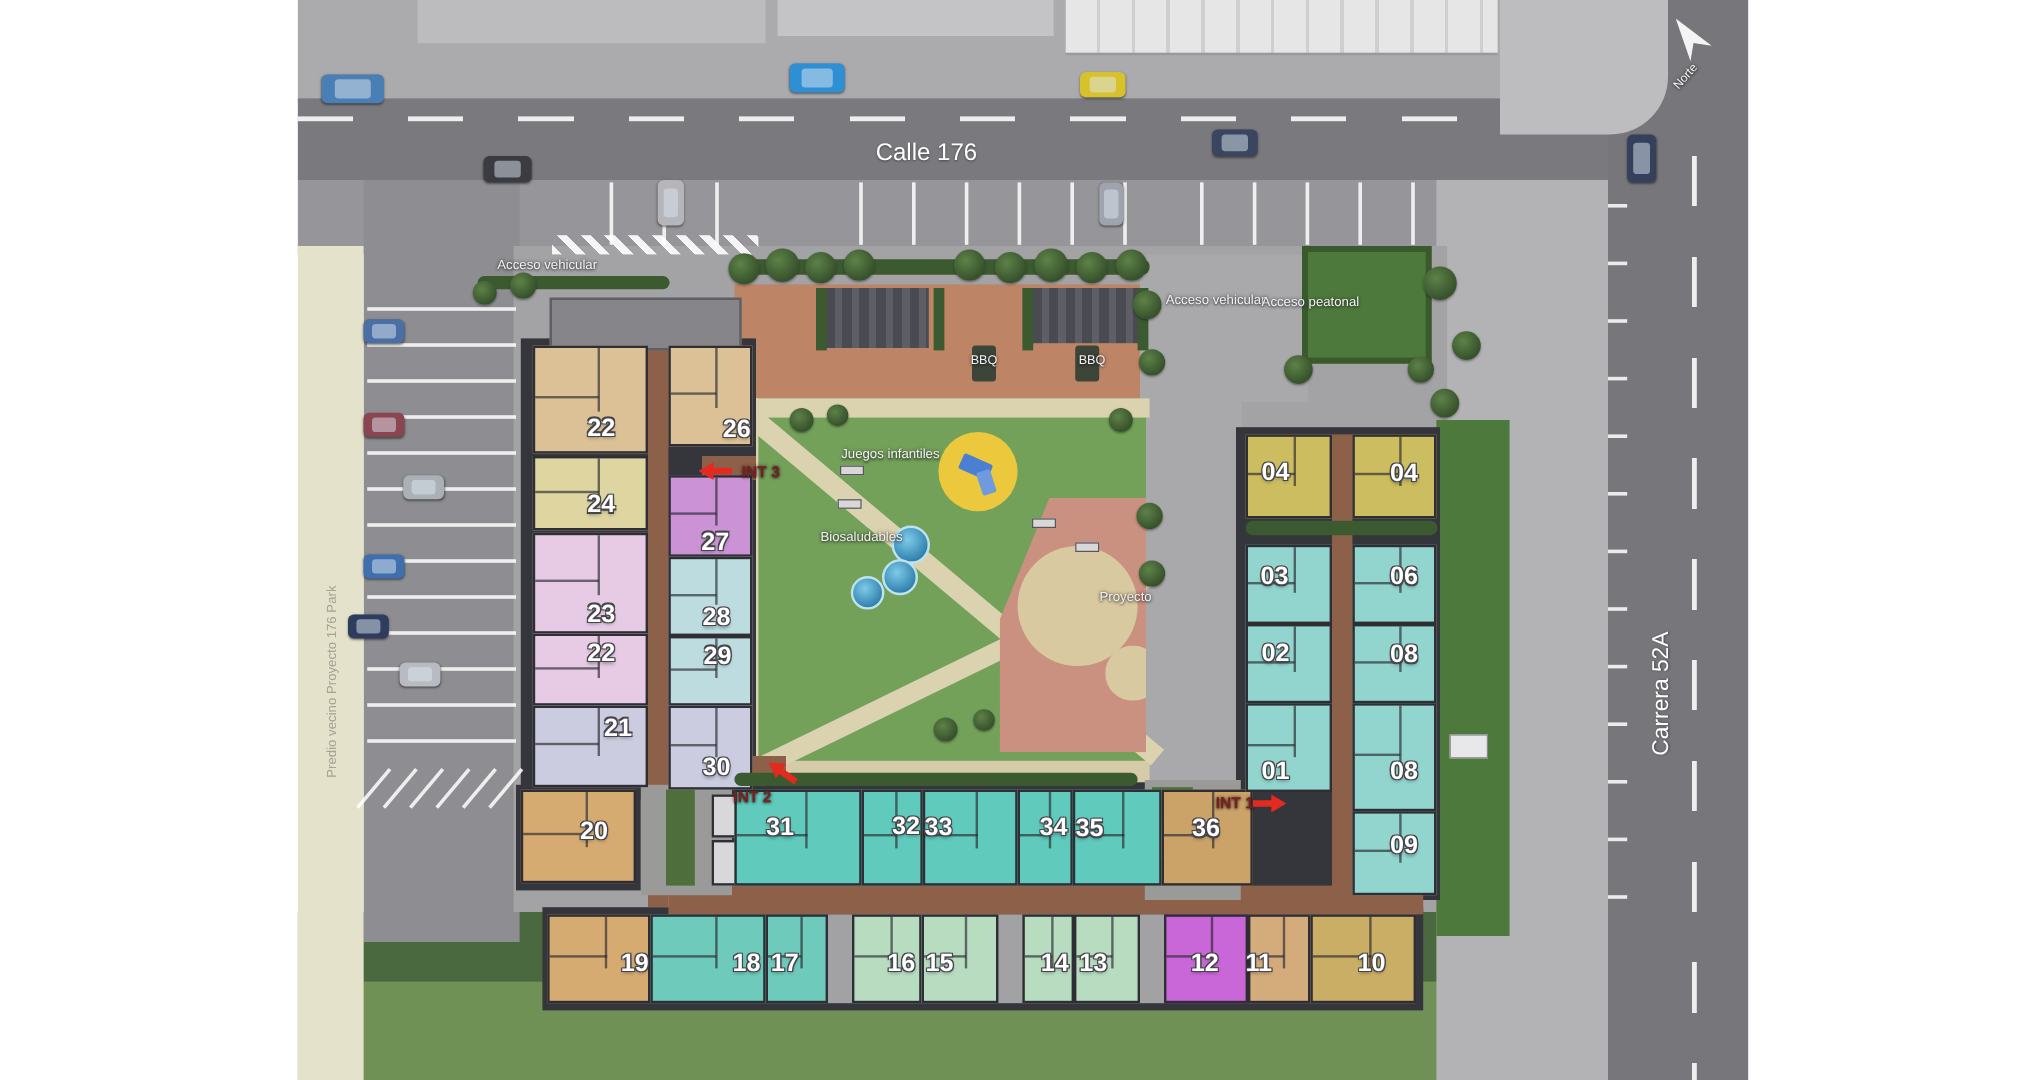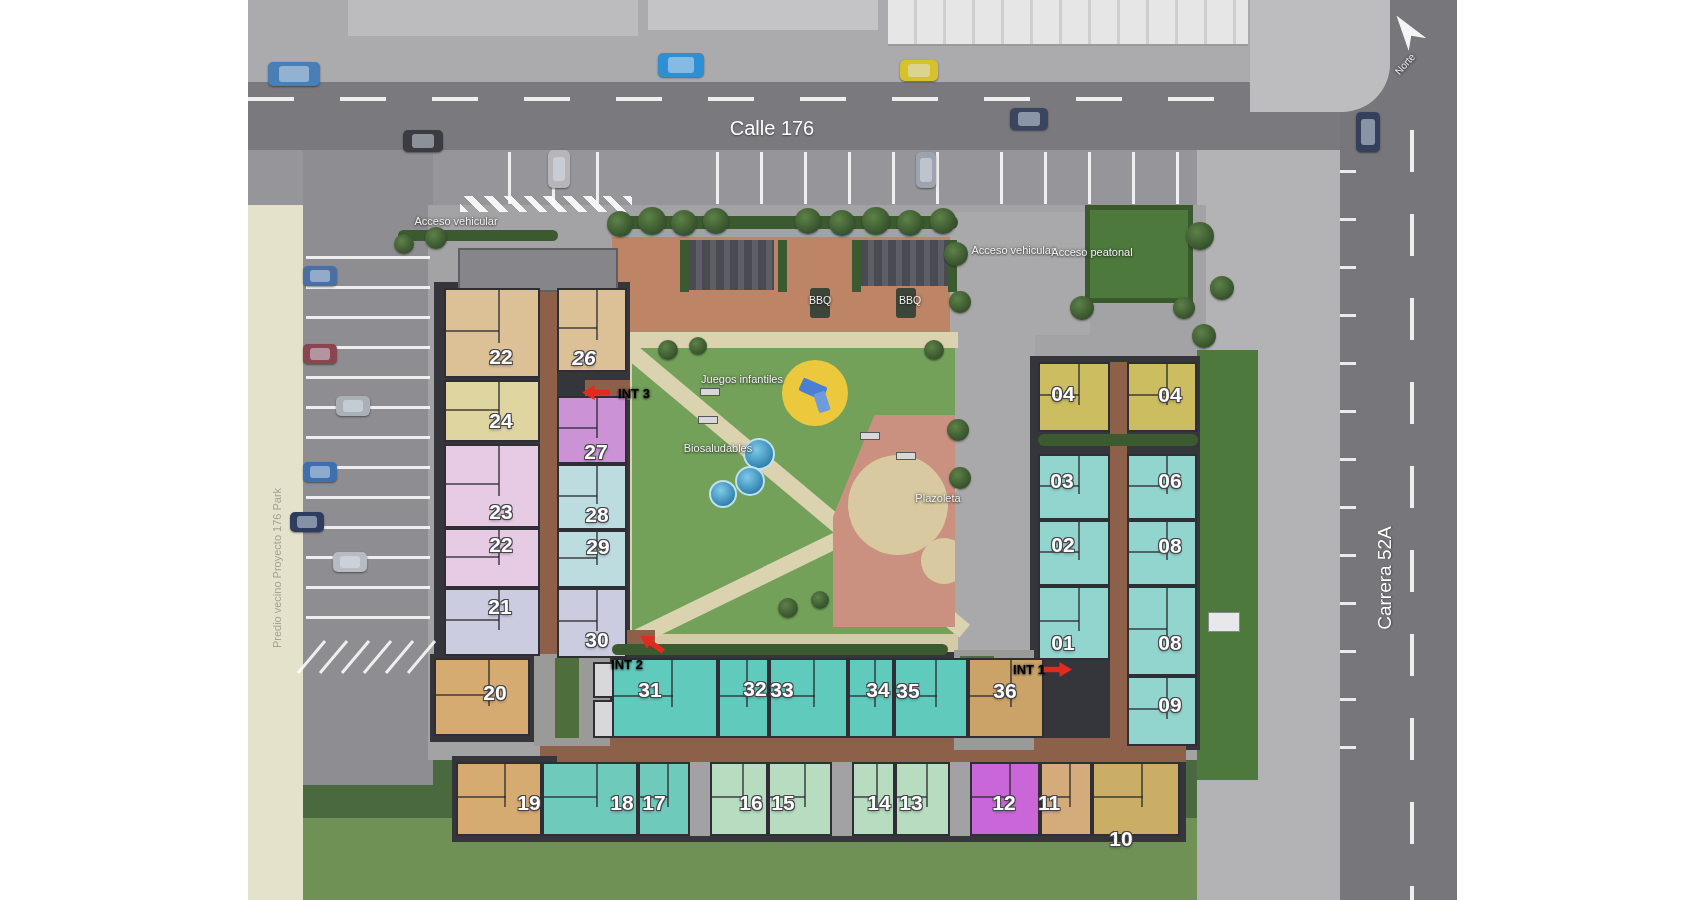--- a/index.html
+++ b/index.html
@@ -10,21 +10,21 @@
   .unit{position:absolute;border:2px solid #2e2e34;box-sizing:border-box;}
   .unit::before{content:"";position:absolute;left:0;right:42%;top:46%;height:2px;background:rgba(40,40,46,.65);}
   .unit::after{content:"";position:absolute;top:0;bottom:38%;left:56%;width:2px;background:rgba(40,40,46,.65);}
   .unit-num{position:absolute;transform:translate(-50%,-50%);font-size:21px;font-weight:bold;color:#fff;
     text-shadow:-1px -1px 0 #45454b,1px -1px 0 #45454b,-1px 1px 0 #45454b,1px 1px 0 #45454b,0 2px 3px rgba(0,0,0,.35);
     white-space:nowrap;z-index:40;}
   .small-label{position:absolute;transform:translate(-50%,-50%);color:#f2f2f2;font-size:11px;white-space:nowrap;
     text-shadow:0 0 3px rgba(50,50,50,.9),0 1px 2px rgba(0,0,0,.55);z-index:45;}
   .street-label{position:absolute;transform:translate(-50%,-50%);color:#fff;font-size:20px;white-space:nowrap;
     text-shadow:0 1px 2px rgba(0,0,0,.45);z-index:45;}
-  .int-label{position:absolute;transform:translate(-50%,-50%);color:#000000;font-size:13px;font-weight:bold;white-space:nowrap;
+  .int-label{position:absolute;transform:translate(-50%,-50%);color:#7f1d1d;font-size:13px;font-weight:bold;white-space:nowrap;
     text-shadow:0 0 3px rgba(40,40,40,.9),0 1px 2px rgba(0,0,0,.6);z-index:46;}
   .int-arrow{position:absolute;width:28px;height:15px;background:#e32a1e;z-index:46;
     clip-path:polygon(0 32%,55% 32%,55% 0,100% 50%,55% 100%,55% 68%,0 68%);}
   .tree{position:absolute;border-radius:50%;background:radial-gradient(circle at 38% 35%,#5d8248,#37522c 70%);
     box-shadow:0 1px 2px rgba(0,0,0,.4);z-index:20;}
   .hedge{position:absolute;background:#3c5a30;border-radius:6px;z-index:19;}
   .car{position:absolute;border-radius:5px;z-index:25;box-shadow:0 1px 2px rgba(0,0,0,.45);}
   .car::before{content:"";position:absolute;left:22%;right:22%;top:18%;bottom:18%;background:rgba(220,230,240,.5);border-radius:3px;}
   .stall{position:absolute;background:rgba(255,255,255,.85);z-index:8;}
   .dash-h{position:absolute;height:4px;background:repeating-linear-gradient(90deg,#eee 0 46px,transparent 46px 92px);z-index:6;}
@@ -249,28 +249,28 @@
         <div class="stall" style="left: 1092px; top: 650px; width: 16px; height: 3px;"></div>
         <div class="stall" style="left: 1092px; top: 698px; width: 16px; height: 3px;"></div>
         <div class="stall" style="left: 1092px; top: 746px; width: 16px; height: 3px;"></div>
         <div style="position: absolute; left: 452px; top: 388px; width: 18px; height: 6px; background: rgb(216, 216, 216); border: 1px solid rgb(85, 85, 90); z-index: 23;"></div>
         <div style="position: absolute; left: 450px; top: 416px; width: 18px; height: 6px; background: rgb(216, 216, 216); border: 1px solid rgb(85, 85, 90); z-index: 23;"></div>
         <div style="position: absolute; left: 612px; top: 432px; width: 18px; height: 6px; background: rgb(216, 216, 216); border: 1px solid rgb(85, 85, 90); z-index: 23;"></div>
         <div style="position: absolute; left: 648px; top: 452px; width: 18px; height: 6px; background: rgb(216, 216, 216); border: 1px solid rgb(85, 85, 90); z-index: 23;"></div>
       </div>
   <div class="abs" id="labels-layer" style="left:0;top:0;width:1209px;height:900px;z-index:40;">
         <div class="unit-num" style="left: 253px; top: 357px;">22</div>
-        <div class="unit-num" style="left: 336px; top: 358px; font-style: italic;">26</div>
+        <div class="unit-num" style="left: 366px; top: 358px;">26</div>
         <div class="unit-num" style="left: 253px; top: 421px;">24</div>
         <div class="unit-num" style="left: 348px; top: 452px;">27</div>
         <div class="unit-num" style="left: 253px; top: 512px;">23</div>
         <div class="unit-num" style="left: 349px; top: 515px;">28</div>
         <div class="unit-num" style="left: 253px; top: 545px;">22</div>
         <div class="unit-num" style="left: 350px; top: 547px;">29</div>
-        <div class="unit-num" style="left: 252px; top: 607px;">21</div>
+        <div class="unit-num" style="left: 267px; top: 607px;">21</div>
         <div class="unit-num" style="left: 349px; top: 640px;">30</div>
         <div class="unit-num" style="left: 247px; top: 693px;">20</div>
         <div class="unit-num" style="left: 402px; top: 690px;">31</div>
         <div class="unit-num" style="left: 507px; top: 689px;">32</div>
         <div class="unit-num" style="left: 534px; top: 690px;">33</div>
         <div class="unit-num" style="left: 630px; top: 690px;">34</div>
         <div class="unit-num" style="left: 660px; top: 691px;">35</div>
         <div class="unit-num" style="left: 757px; top: 691px;">36</div>
         <div class="unit-num" style="left: 815px; top: 394px;">04</div>
         <div class="unit-num" style="left: 922px; top: 395px;">04</div>
@@ -283,36 +283,36 @@
         <div class="unit-num" style="left: 922px; top: 705px;">09</div>
         <div class="unit-num" style="left: 281px; top: 803px;">19</div>
         <div class="unit-num" style="left: 374px; top: 803px;">18</div>
         <div class="unit-num" style="left: 406px; top: 803px;">17</div>
         <div class="unit-num" style="left: 503px; top: 803px;">16</div>
         <div class="unit-num" style="left: 535px; top: 803px;">15</div>
         <div class="unit-num" style="left: 631px; top: 803px;">14</div>
         <div class="unit-num" style="left: 663px; top: 803px;">13</div>
         <div class="unit-num" style="left: 756px; top: 803px;">12</div>
         <div class="unit-num" style="left: 801px; top: 803px;">11</div>
-        <div class="unit-num" style="left: 873px; top: 803px; margin-top: 36px;">10</div>
+        <div class="unit-num" style="left: 895px; top: 803px;">10</div>
         <div class="int-label" style="left: 386px; top: 393px;">INT 3</div>
         <div class="int-arrow" style="left: 334px; top: 385px; background: rgb(227, 42, 30); transform: rotate(180deg);"></div>
         <div class="int-label" style="left: 379px; top: 664px;">INT 2</div>
         <div class="int-arrow" style="left: 390px; top: 636px; background: rgb(227, 42, 30); transform: rotate(215deg);"></div>
         <div class="int-label" style="left: 781px; top: 669px;">INT 1</div>
         <div class="int-arrow" style="left: 796px; top: 662px; background: rgb(227, 42, 30); transform: rotate(0deg);"></div>
       </div>
 
   <div class="street-label" style="left:524px;top:128px;">Calle 176</div>
   <div class="street-label" style="left:1137px;top:578px;transform:translate(-50%,-50%) rotate(-90deg);font-size:19px;">Carrera 52A</div>
   <div class="small-label" style="left:1157px;top:64px;transform:translate(-50%,-50%) rotate(-48deg);font-size:10px;">Norte</div>
   <div class="abs" style="left:1146px;top:12px;width:26px;height:36px;background:#f4f4f4;clip-path:polygon(50% 0,92% 100%,50% 70%,8% 100%);transform:rotate(-36deg);z-index:45;"></div>
   <div class="small-label" style="left:29px;top:568px;transform:translate(-50%,-50%) rotate(-90deg);color:#a5a292;text-shadow:none;font-size:11px;">Predio vecino Proyecto 176 Park</div>
   <div class="small-label" style="left:208px;top:221px;">Acceso vehicular</div>
   <div class="small-label" style="left:765px;top:250px;">Acceso vehicular</div>
   <div class="small-label" style="left:844px;top:252px;">Acceso peatonal</div>
   <div class="small-label" style="left:572px;top:300px;font-size:10.5px;">BBQ</div>
   <div class="small-label" style="left:662px;top:300px;font-size:10.5px;">BBQ</div>
   <div class="small-label" style="left:494px;top:379px;">Juegos infantiles</div>
   <div class="small-label" style="left:470px;top:448px;">Biosaludables</div>
-  <div class="small-label" style="left:690px;top:498px;">Plazoleta</div>
+  <div class="small-label" style="left:690px;top:498px;">Proyecto</div>
  </div>
 </div>
 
 </body></html>

